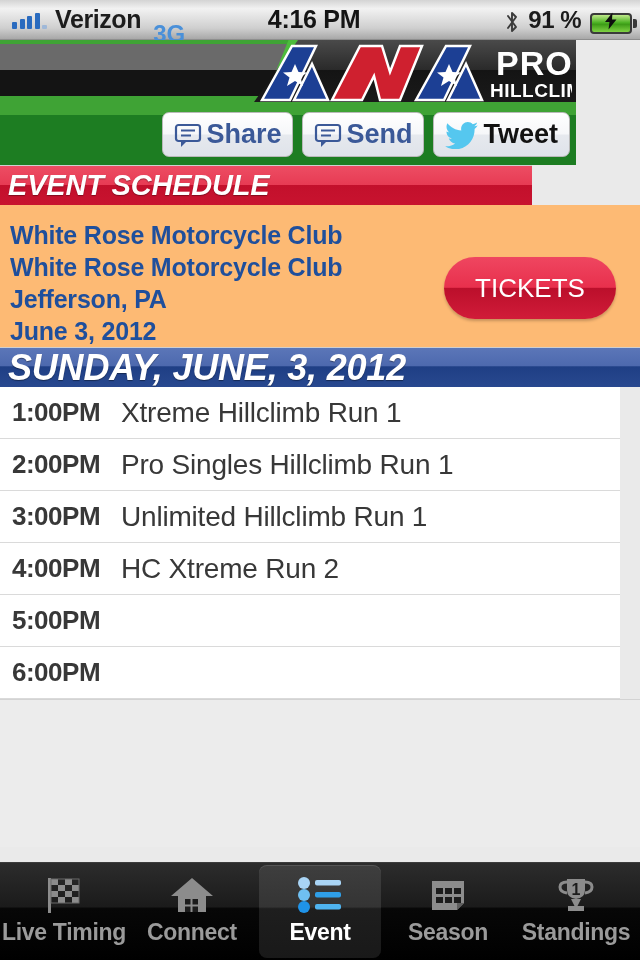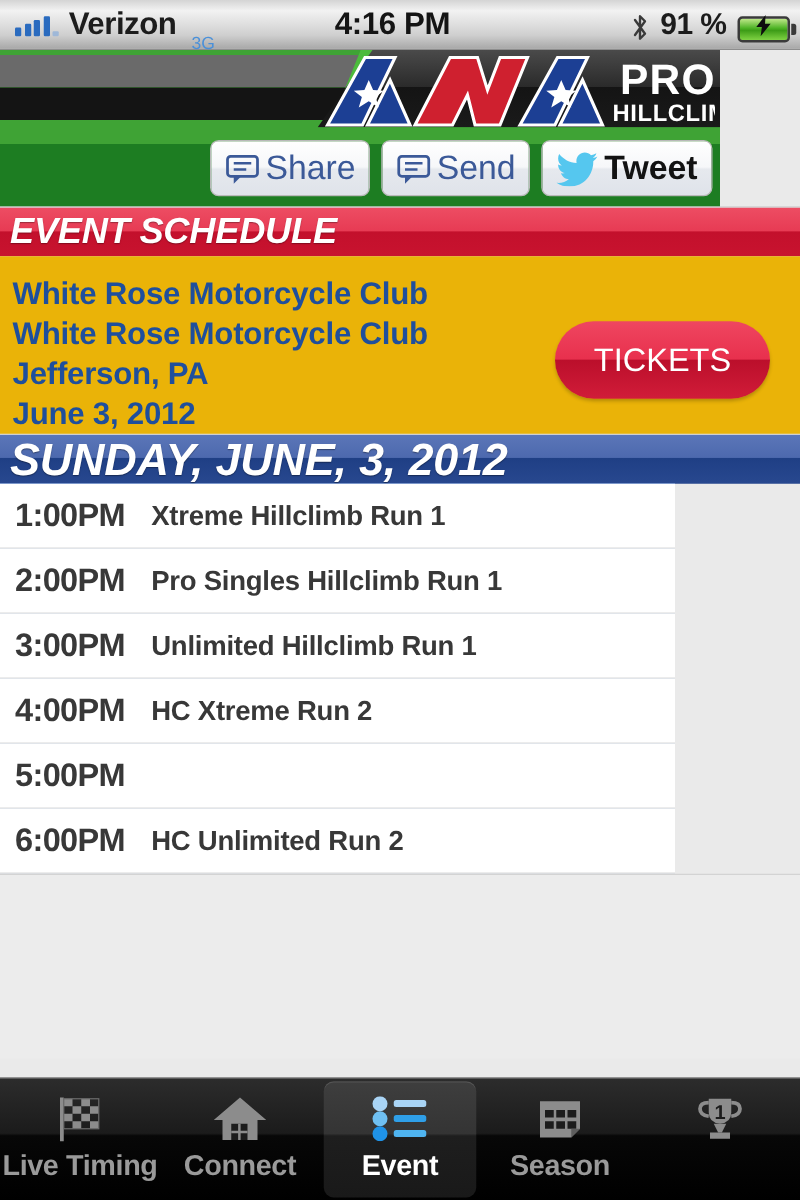--- a/index.html
+++ b/index.html
@@ -20,21 +20,21 @@
   }
   .sb-left { display: flex; align-items: center; margin-left: 12px; gap: 8px; }
   .signal { display: flex; align-items: flex-end; gap: 2.5px; height: 18px; }
   .signal i { display: block; width: 5px; background: #2a6bbf; border-radius: 1px; }
   .signal i:nth-child(1){ height: 7px; }
   .signal i:nth-child(2){ height: 10px; }
   .signal i:nth-child(3){ height: 13px; }
   .signal i:nth-child(4){ height: 16px; }
   .signal i:nth-child(5){ height: 4px; background:#9fb8d8; }
   .carrier { font-size: 25px; font-weight: bold; color: #1c1c1c; letter-spacing: -0.4px; }
-  .netmode { font-size: 14px; font-weight: normal; color: #4a90d9; margin-left: 4px; margin-top: 29px; }
+  .netmode { font-size: 24px; font-weight: bold; color: #4a90d9; margin-left: 4px; margin-top: 29px; }
   .sb-time {
     position: absolute; left: 0; right: 12px; text-align: center;
     font-size: 25px; font-weight: bold; color: #141414; letter-spacing: -0.3px;
   }
   .sb-right {
     position: absolute; right: 8px; display: flex; align-items: flex-end; gap: 9px;
   }
   .bt-icon { width: 14px; height: 24px; }
   .batt-pct { font-size: 24px; font-weight: bold; color: #1c1c1c; letter-spacing: -0.5px; }
   .battery { position: relative; width: 42px; height: 21px; }
@@ -78,42 +78,42 @@
   .logo svg { display: block; }
   .sharebar {
     position: absolute; right: 6px; bottom: 8px;
     display: flex; align-items: center; gap: 9px;
   }
   .sbtn {
     display: flex; align-items: center; gap: 4px;
     height: 45px; padding: 0 11px;
     border-radius: 7px; border: 1px solid #b9b9b9;
     background: linear-gradient(to bottom,#ffffff 0%,#f6f7f9 48%,#e6e9ee 52%,#dfe3ea 100%);
-    font-size: 27px; font-weight: normal;
+    font-size: 27px; font-weight: bold;
   }
   .sbtn.blue { color: #3b5998; }
   .sbtn.dark { color: #121212; font-weight: bold; }
   .sbtn svg { display:block; flex: 0 0 auto; }
 
   
   .sched-banner {
-    width: 640px; height: 40px;
+    width: 532px; height: 40px;
     background: linear-gradient(to bottom, #ed4d63 0%, #e73b54 48%, #c3102c 50%, #c8132f 100%);
     display: flex; align-items: center;
     border-top: 1px solid #d0d0d0;
   }
   .sched-banner span {
     color: #ffffff; font-size: 29px; font-weight: bold; font-style: italic;
     margin-left: 8px; letter-spacing: -0.2px;
     text-shadow: 0 1px 1px rgba(0,0,0,.35);
   }
 
   
   .info-wrap {
-    position: relative; width: 640px; height: 142px; background: #eab308;
+    position: relative; width: 640px; height: 142px; background: #fdba74;
     padding: 14px 12px 0 10px;
   }
   .info-line {
     color: #1f4f9c; font-size: 25px; font-weight: bold;
     line-height: 32px; letter-spacing: -0.2px;
   }
   .tickets-btn {
     position: absolute; right: 24px; top: 52px;
     width: 172px; height: 62px; border-radius: 32px;
     background: linear-gradient(to bottom, #ef4660 0%, #e8304d 49%, #bb0f2b 50%, #d11c39 100%);
@@ -129,31 +129,31 @@
     display: flex; align-items: center;
     border-top: 1px solid #cfcfcf;
   }
   .day-banner span {
     color: #ffffff; font-size: 36px; font-weight: bold; font-style: italic;
     margin-left: 8px; letter-spacing: -0.2px;
     text-shadow: 0 1px 1px rgba(0,0,0,.4);
   }
 
   
-  .sched-list { width: 540px; background: #3b82f6; }
+  .sched-list { width: 620px; background: #0f172a; }
   .srow {
     display: flex; align-items: center; height: 52px;
     border-bottom: 1px solid #dadada; background: #ffffff;
   }
   .srow .time {
     width: 121px; padding-left: 12px;
     font-size: 26px; font-weight: bold; color: #383838; letter-spacing: -0.5px;
   }
   .srow .ename {
-    font-size: 22px; font-weight: bold; color: #383838; letter-spacing: -0.2px; text-align: right;
+    font-size: 28px; font-weight: normal; color: #383838; letter-spacing: -0.2px; text-align: right;
   }
   .filler { width: 640px; height: 148px; background: #ececec; border-top: 1px solid #d3d3d3; }
 
   
   .tabbar {
     position: absolute; left: 0; bottom: 0; width: 640px; height: 98px;
     background: linear-gradient(to bottom, #2c2c2c 0%, #1b1b1b 45%, #070707 47%, #000000 100%);
     border-top: 1px solid #3c3c3c;
     display: flex;
   }
@@ -311,21 +311,20 @@
     </div>
     <div class="srow">
       <span class="time">4:00PM</span>
       <span class="ename">HC Xtreme Run 2</span>
     </div>
     <div class="srow">
       <span class="time">5:00PM</span>
     </div>
     <div class="srow">
       <span class="time">6:00PM</span>
-      <span class="ename">HC Unlimited Run 2</span>
     </div>
   </div>
   <div class="filler"></div>
 
   <div class="tabbar">
 
     <div class="tab">
       <span class="tab-bg"></span>
       <span class="ticon">
         <svg width="46" height="40" viewBox="0 0 46 40">
@@ -398,17 +397,18 @@
       <span class="ticon">
         <svg width="46" height="40" viewBox="0 0 46 40">
           <path d="M14 4 L32 4 L32 15 Q32 23 23 24 Q14 23 14 15 Z" fill="#8c8c8c"></path>
           <path d="M14 7 Q7 7 7 12 Q7 17 14 18" fill="none" stroke="#8c8c8c" stroke-width="3"></path>
           <path d="M32 7 Q39 7 39 12 Q39 17 32 18" fill="none" stroke="#8c8c8c" stroke-width="3"></path>
           <path d="M18 24 L28 24 L24.5 31 L21.5 31 Z" fill="#8c8c8c"></path>
           <rect x="15" y="31" width="16" height="5" fill="#8c8c8c"></rect>
           <text x="23" y="20" text-anchor="middle" font-family="Liberation Sans, sans-serif" font-size="16" font-weight="bold" fill="#1c1c1c">1</text>
         </svg>
       </span>
+      <span class="tlabel">Standings</span>
     </div>
 
   </div>
 
 </div>
 
 </body></html>

